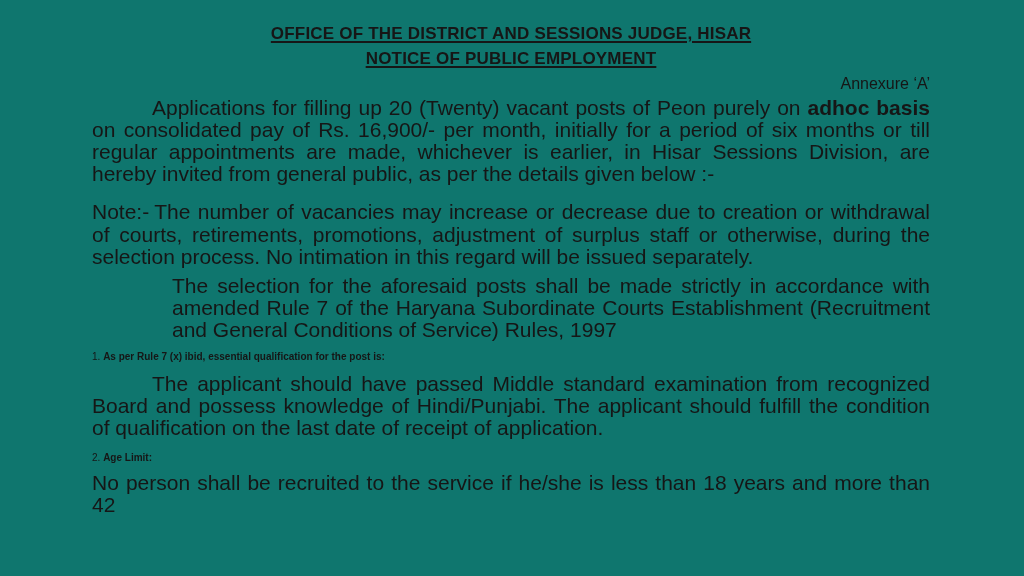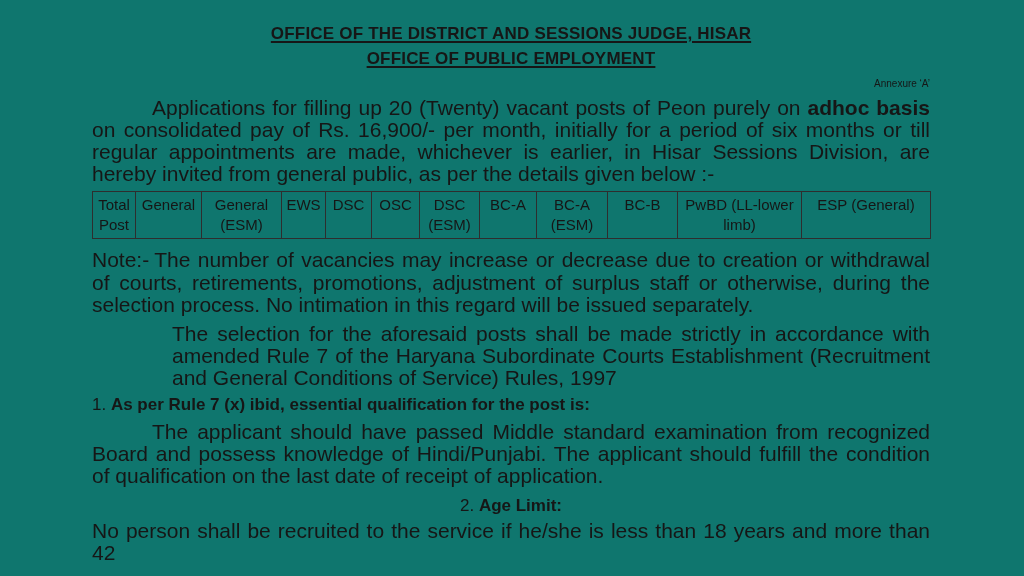--- a/index.html
+++ b/index.html
@@ -21,21 +21,21 @@
     line-height: 25px;
     letter-spacing: 0.2px;
   }
   .title .underlined {
     text-decoration: underline;
     text-decoration-thickness: 2px;
     text-underline-offset: 2px;
   }
   .annexure {
     text-align: right;
-    font-size: 10px;
+    font-size: 16px;
     line-height: 20px;
     margin-top: 3px;
   }
   p { margin: 0; }
   .body-text {
     font-size: 21px;
     line-height: 22px;
     text-align: justify;
   }
   .intro { margin-top: 3px; text-indent: 60px; }
@@ -55,36 +55,36 @@
     padding: 3px 1px 0 1px;
     line-height: 20px;
   }
   table.vacancy th { height: 43px; }
   table.vacancy td { height: 45px; }
   .note { margin-top: 10px; line-height: 22.5px; }
   .note-label { margin-right: 5px; }
   .selection { margin-top: 6px; margin-left: 80px; }
   .sec-heading {
     margin-top: 5px;
-    font-size: 17px;
+    font-size: 10px;
     line-height: 21px;
   }
   .sec-heading .h-bold { font-weight: bold; }
   .sec1-body { margin-top: 6px; text-indent: 60px; }
-  .sec2-heading { margin-top: 8px; text-align: center; }
+  .sec2-heading { margin-top: 8px; }
   .partial-line { margin-top: 4px; }
 </style>
 </head>
 <body>
 
 <div class="page">
 
   <div class="title">
     <div><span class="underlined">OFFICE OF THE DISTRICT AND SESSIONS JUDGE, HISAR</span></div>
-    <div><span class="underlined">OFFICE OF PUBLIC EMPLOYMENT</span></div>
+    <div><span class="underlined">NOTICE OF PUBLIC EMPLOYMENT</span></div>
   </div>
 
   <div class="annexure">Annexure ‘A’</div>
 
   <p class="body-text intro"><span>Applications for filling up 20 (Twenty) vacant posts of Peon purely on </span><span class="bold">adhoc basis</span><span> on consolidated pay of Rs. 16,900/- per month, initially for a period of six months or till regular appointments are made, whichever is earlier, in Hisar Sessions Division, are hereby invited from general public, as per the details given below :-</span></p>
 
   <table class="vacancy">
     <colgroup>
       <col style="width:43px">
         <col style="width:66px">
@@ -93,34 +93,20 @@
       <col style="width:46px">
         <col style="width:48px">
         <col style="width:60px">
         <col style="width:57px">
       <col style="width:71px">
         <col style="width:70px">
         <col style="width:124px">
         <col style="width:129px">
     </colgroup>
     <tbody>
-        <tr>
-      <th>Total Post</th>
-      <th>General</th>
-      <th>General (ESM)</th>
-      <th>EWS</th>
-      <th>DSC</th>
-      <th>OSC</th>
-      <th>DSC (ESM)</th>
-      <th>BC-A</th>
-      <th>BC-A (ESM)</th>
-      <th>BC-B</th>
-      <th>PwBD (LL-lower limb)</th>
-      <th>ESP (General)</th>
-    </tr>
   </tbody>
     </table>
 
   <p class="body-text note"><span class="note-label">Note:-</span><span>The number of vacancies may increase or decrease due to creation or withdrawal of courts, retirements, promotions, adjustment of surplus staff or otherwise, during the selection process. No intimation in this regard will be issued separately.</span></p>
 
   <p class="body-text selection">The selection for the aforesaid posts shall be made strictly in accordance with amended Rule 7 of the Haryana Subordinate Courts Establishment (Recruitment and General Conditions of Service) Rules, 1997</p>
 
   <p class="sec-heading"><span>1. </span><span class="h-bold">As per Rule 7 (x) ibid, essential qualification for the post is:</span></p>
 
   <p class="body-text sec1-body">The applicant should have passed Middle standard examination from recognized Board and possess knowledge of Hindi/Punjabi. The applicant should fulfill the condition of qualification on the last date of receipt of application.</p>

